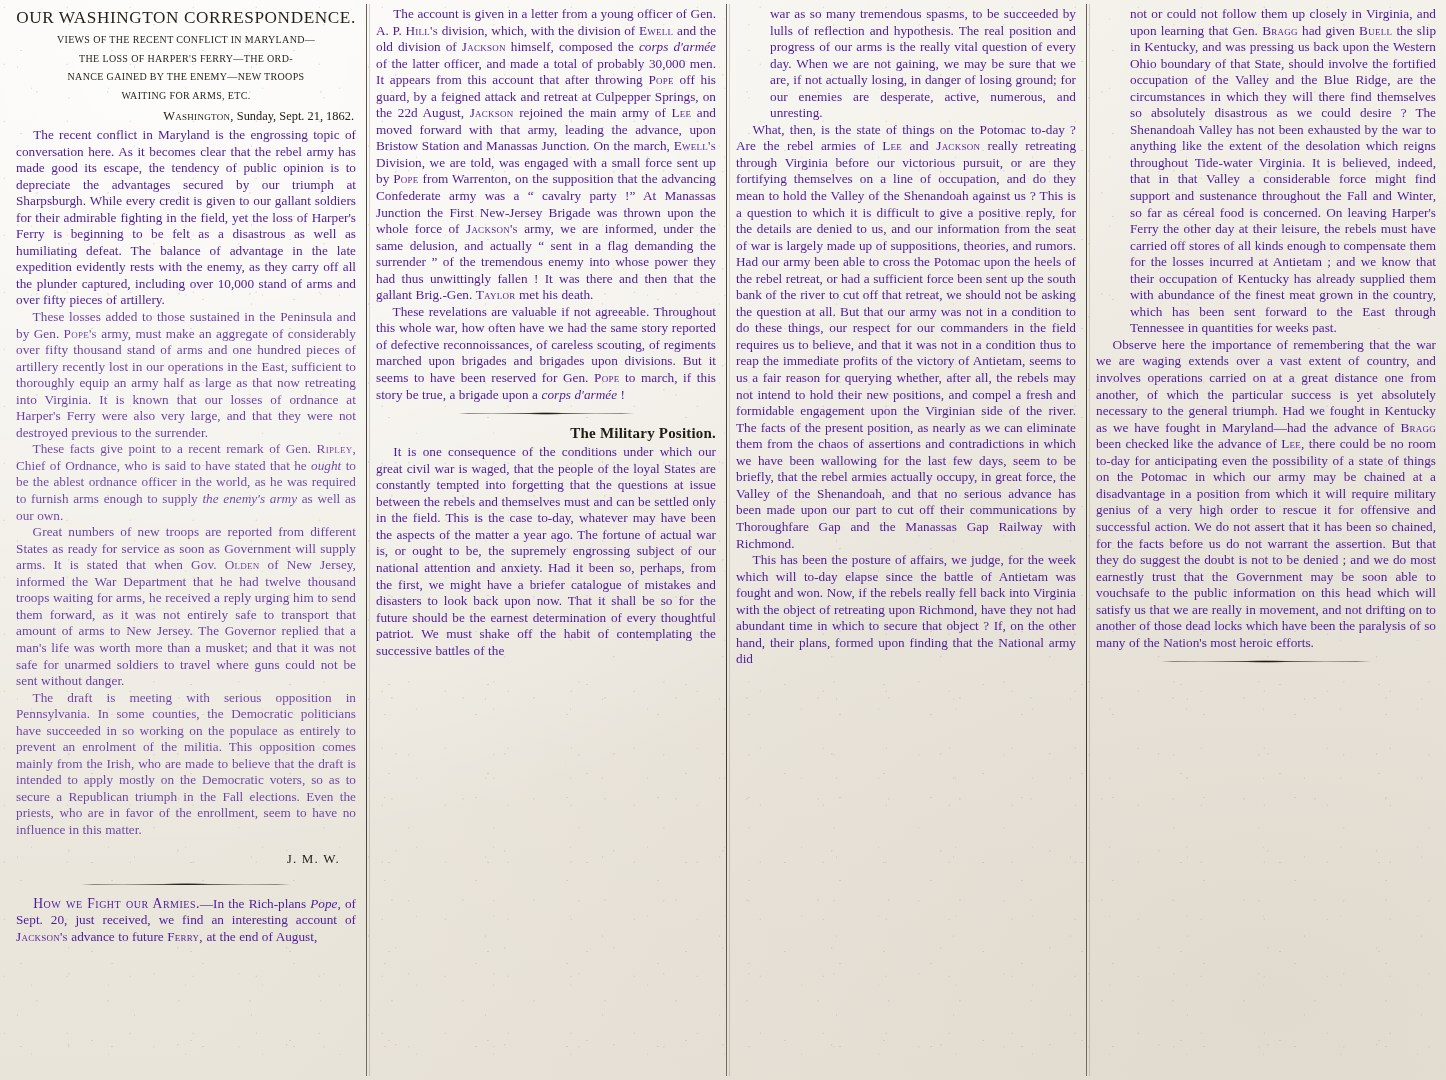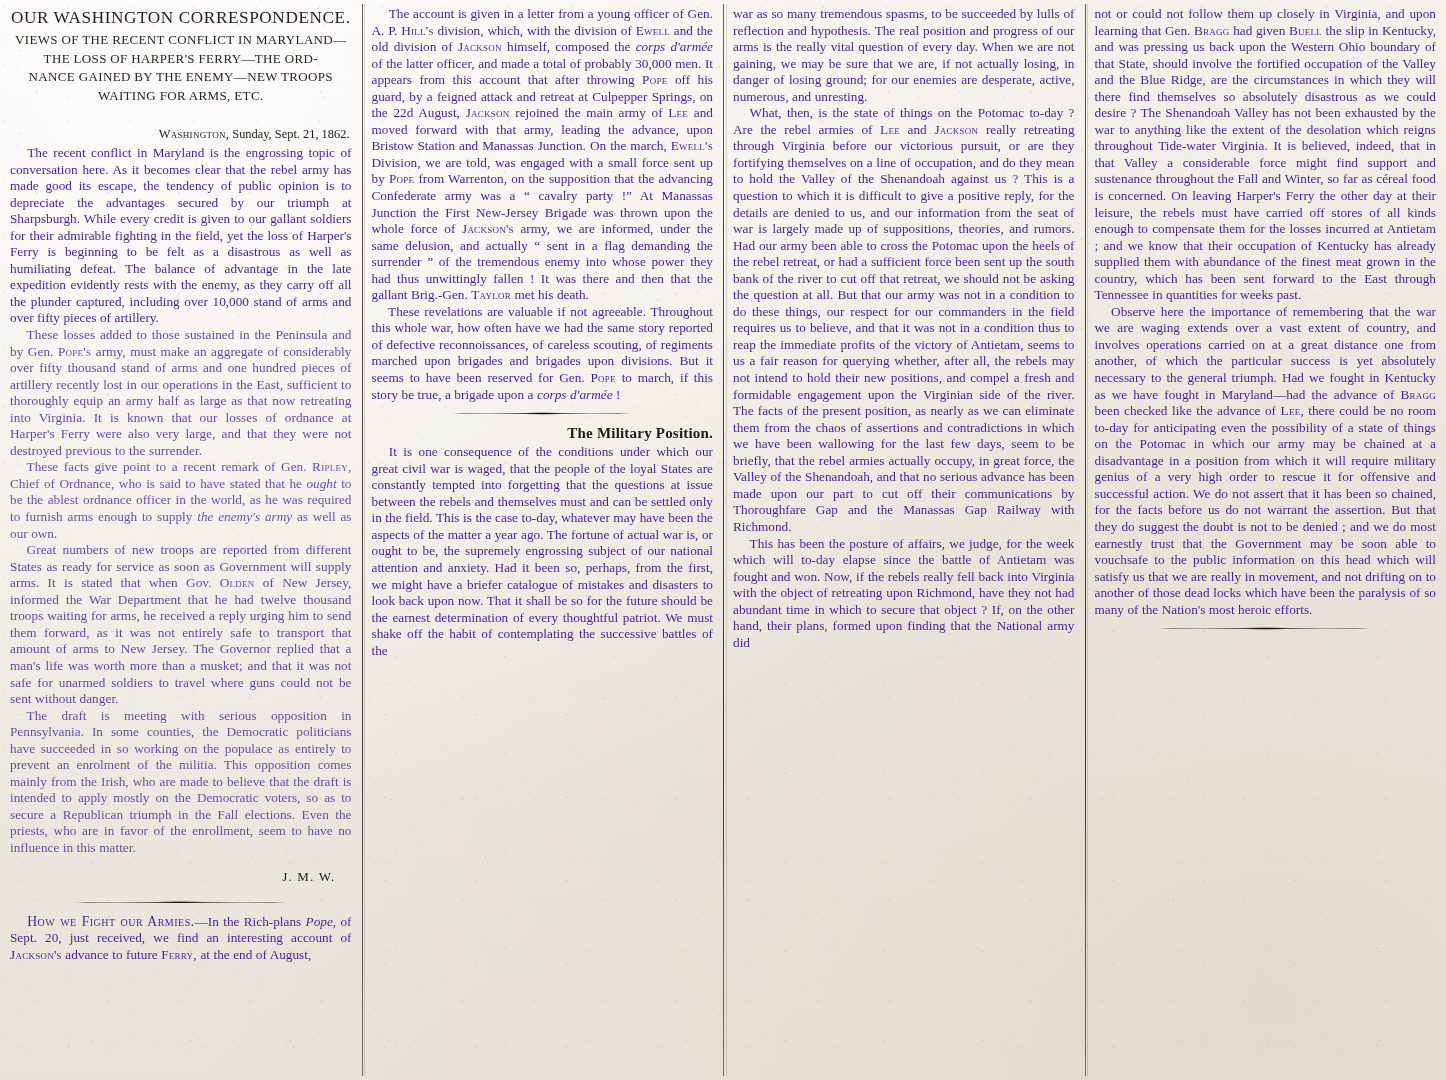--- a/index.html
+++ b/index.html
@@ -27,21 +27,21 @@
       radial-gradient(circle at 63% 77%, #b2a99b 0 .7px, transparent 1.1px),
       radial-gradient(circle at 81% 34%, #c0b7a9 0 .6px, transparent 1px),
       radial-gradient(circle at 93% 69%, #aaa193 0 .6px, transparent 1px),
       radial-gradient(circle at 52% 91%, #b7aea0 0 .6px, transparent 1px),
       radial-gradient(circle at 15% 85%, #b5ac9e 0 .6px, transparent 1px);
     background-size:
       63px 57px, 91px 83px, 77px 69px, 109px 97px,
       85px 73px, 99px 89px, 71px 101px, 117px 79px;
   }
 
-  .sheet{position:absolute;inset:0;display:flex;}
+  .sheet{position:absolute;inset:0;display:flex;padding-left:6px;}
 
   .col{
     position:relative;
     box-sizing:border-box;
     padding:6px 10px 4px 10px;
     width:361.5px;
     height:1080px;
     overflow:hidden;
   }
   
@@ -60,50 +60,50 @@
     font-size:17.2px;
     letter-spacing:.6px;
     text-align:center;
     font-weight:400;
     margin:2px 0 3px 0;
     color:#241f1a;
     white-space:nowrap;
     font-family:"Liberation Serif",serif;
   }
   .hl-sub{
-    font-size:13px;
+    font-size:10px;
     letter-spacing:.35px;
     text-align:center;
     color:#2a251f;
     line-height:17.5px;
     margin:0 0 1px 0;
   }
   .hl-sub.ind{padding:0 8px;}
   .dateline{
     text-align:right;
     font-size:12.4px;
     color:#252019;
-    margin:23px 0 3px 0;
+    margin:5px 0 3px 0;
     padding-right:2px;
   }
   .dateline .place{font-variant:small-caps;letter-spacing:.3px;}
 
   
   p.body{
     margin:0;
     text-align:justify;
     text-align-last:left;
     text-indent:1.25em;
     font-size:13.25px;
     line-height:16.55px;
     color:#4c1d95;
     word-spacing:.2px;
     -webkit-font-smoothing:none;
   }
-  p.body.cont{text-indent:0;}
+  p.body.cont{text-indent:0;margin-left:34px;}
   p.body.first{text-indent:1.3em;}
 
   .sc{font-variant:small-caps;letter-spacing:.25px;}
   .it{font-style:italic;}
   .fade2{color:#453d33;opacity:.84;letter-spacing:.05px;}
   .fade3{color:#4a4238;opacity:.80;}
   .heavy{color:#1a160f;}
 
   
   .sig{

